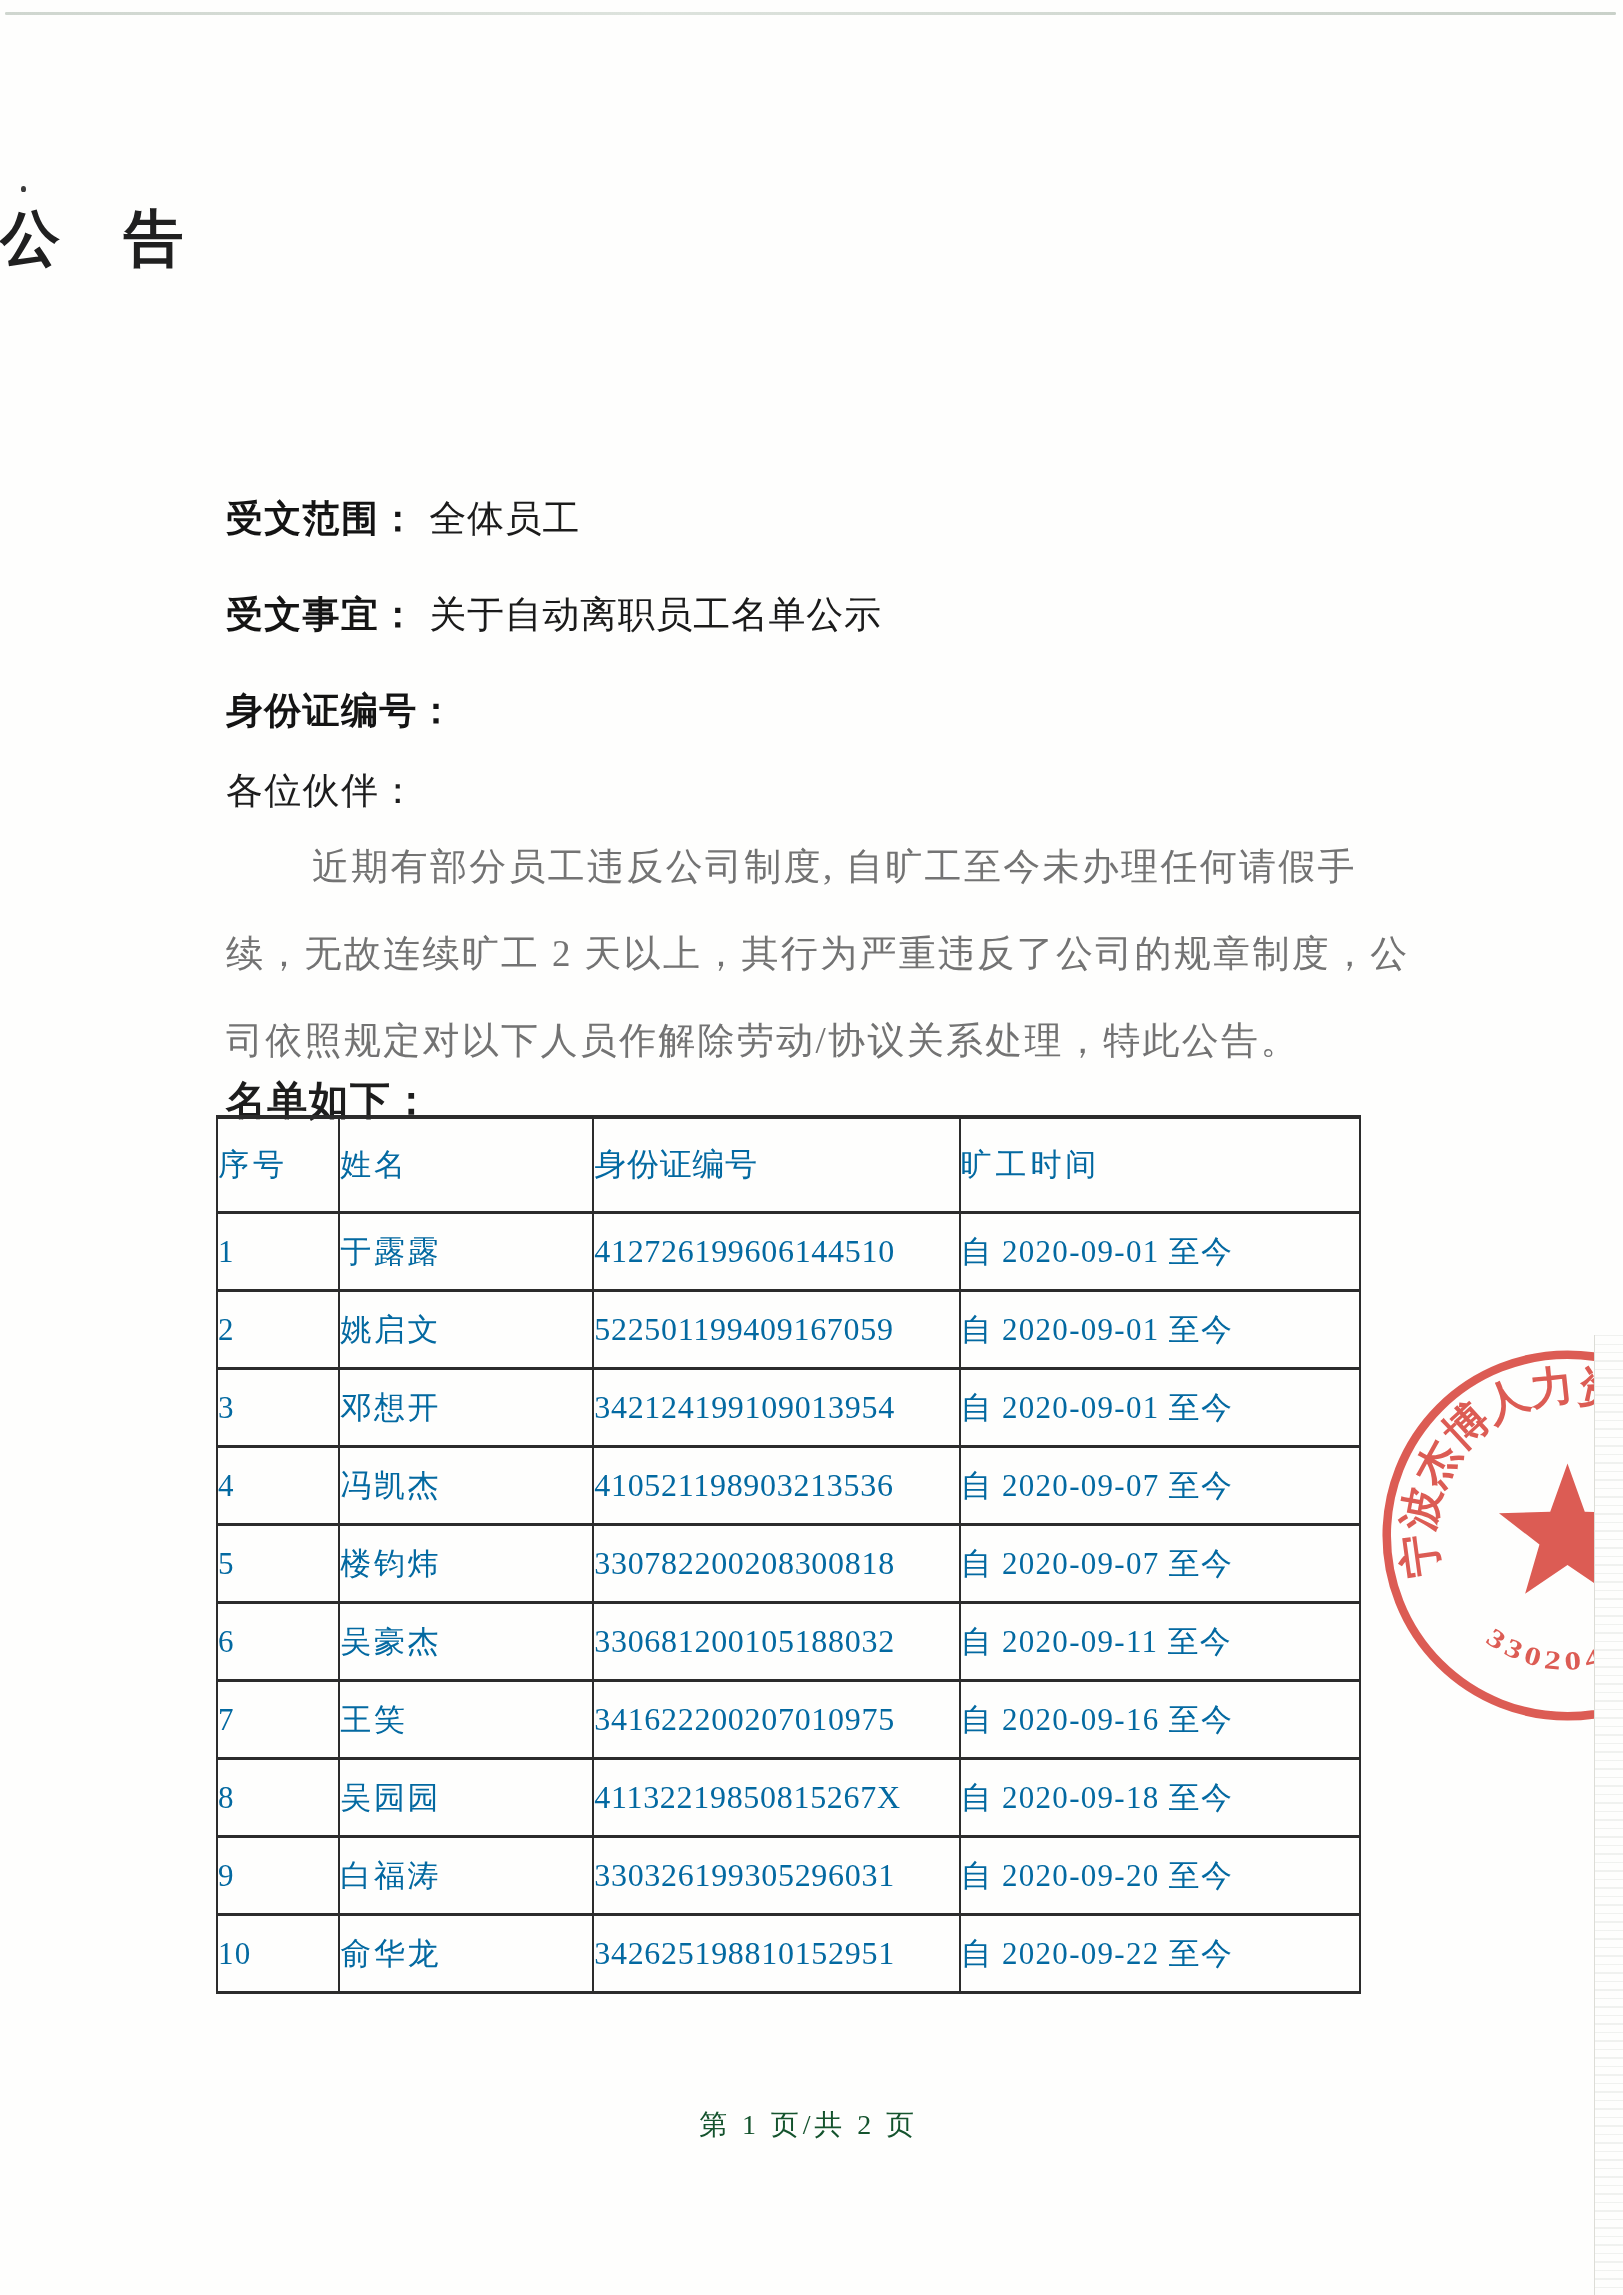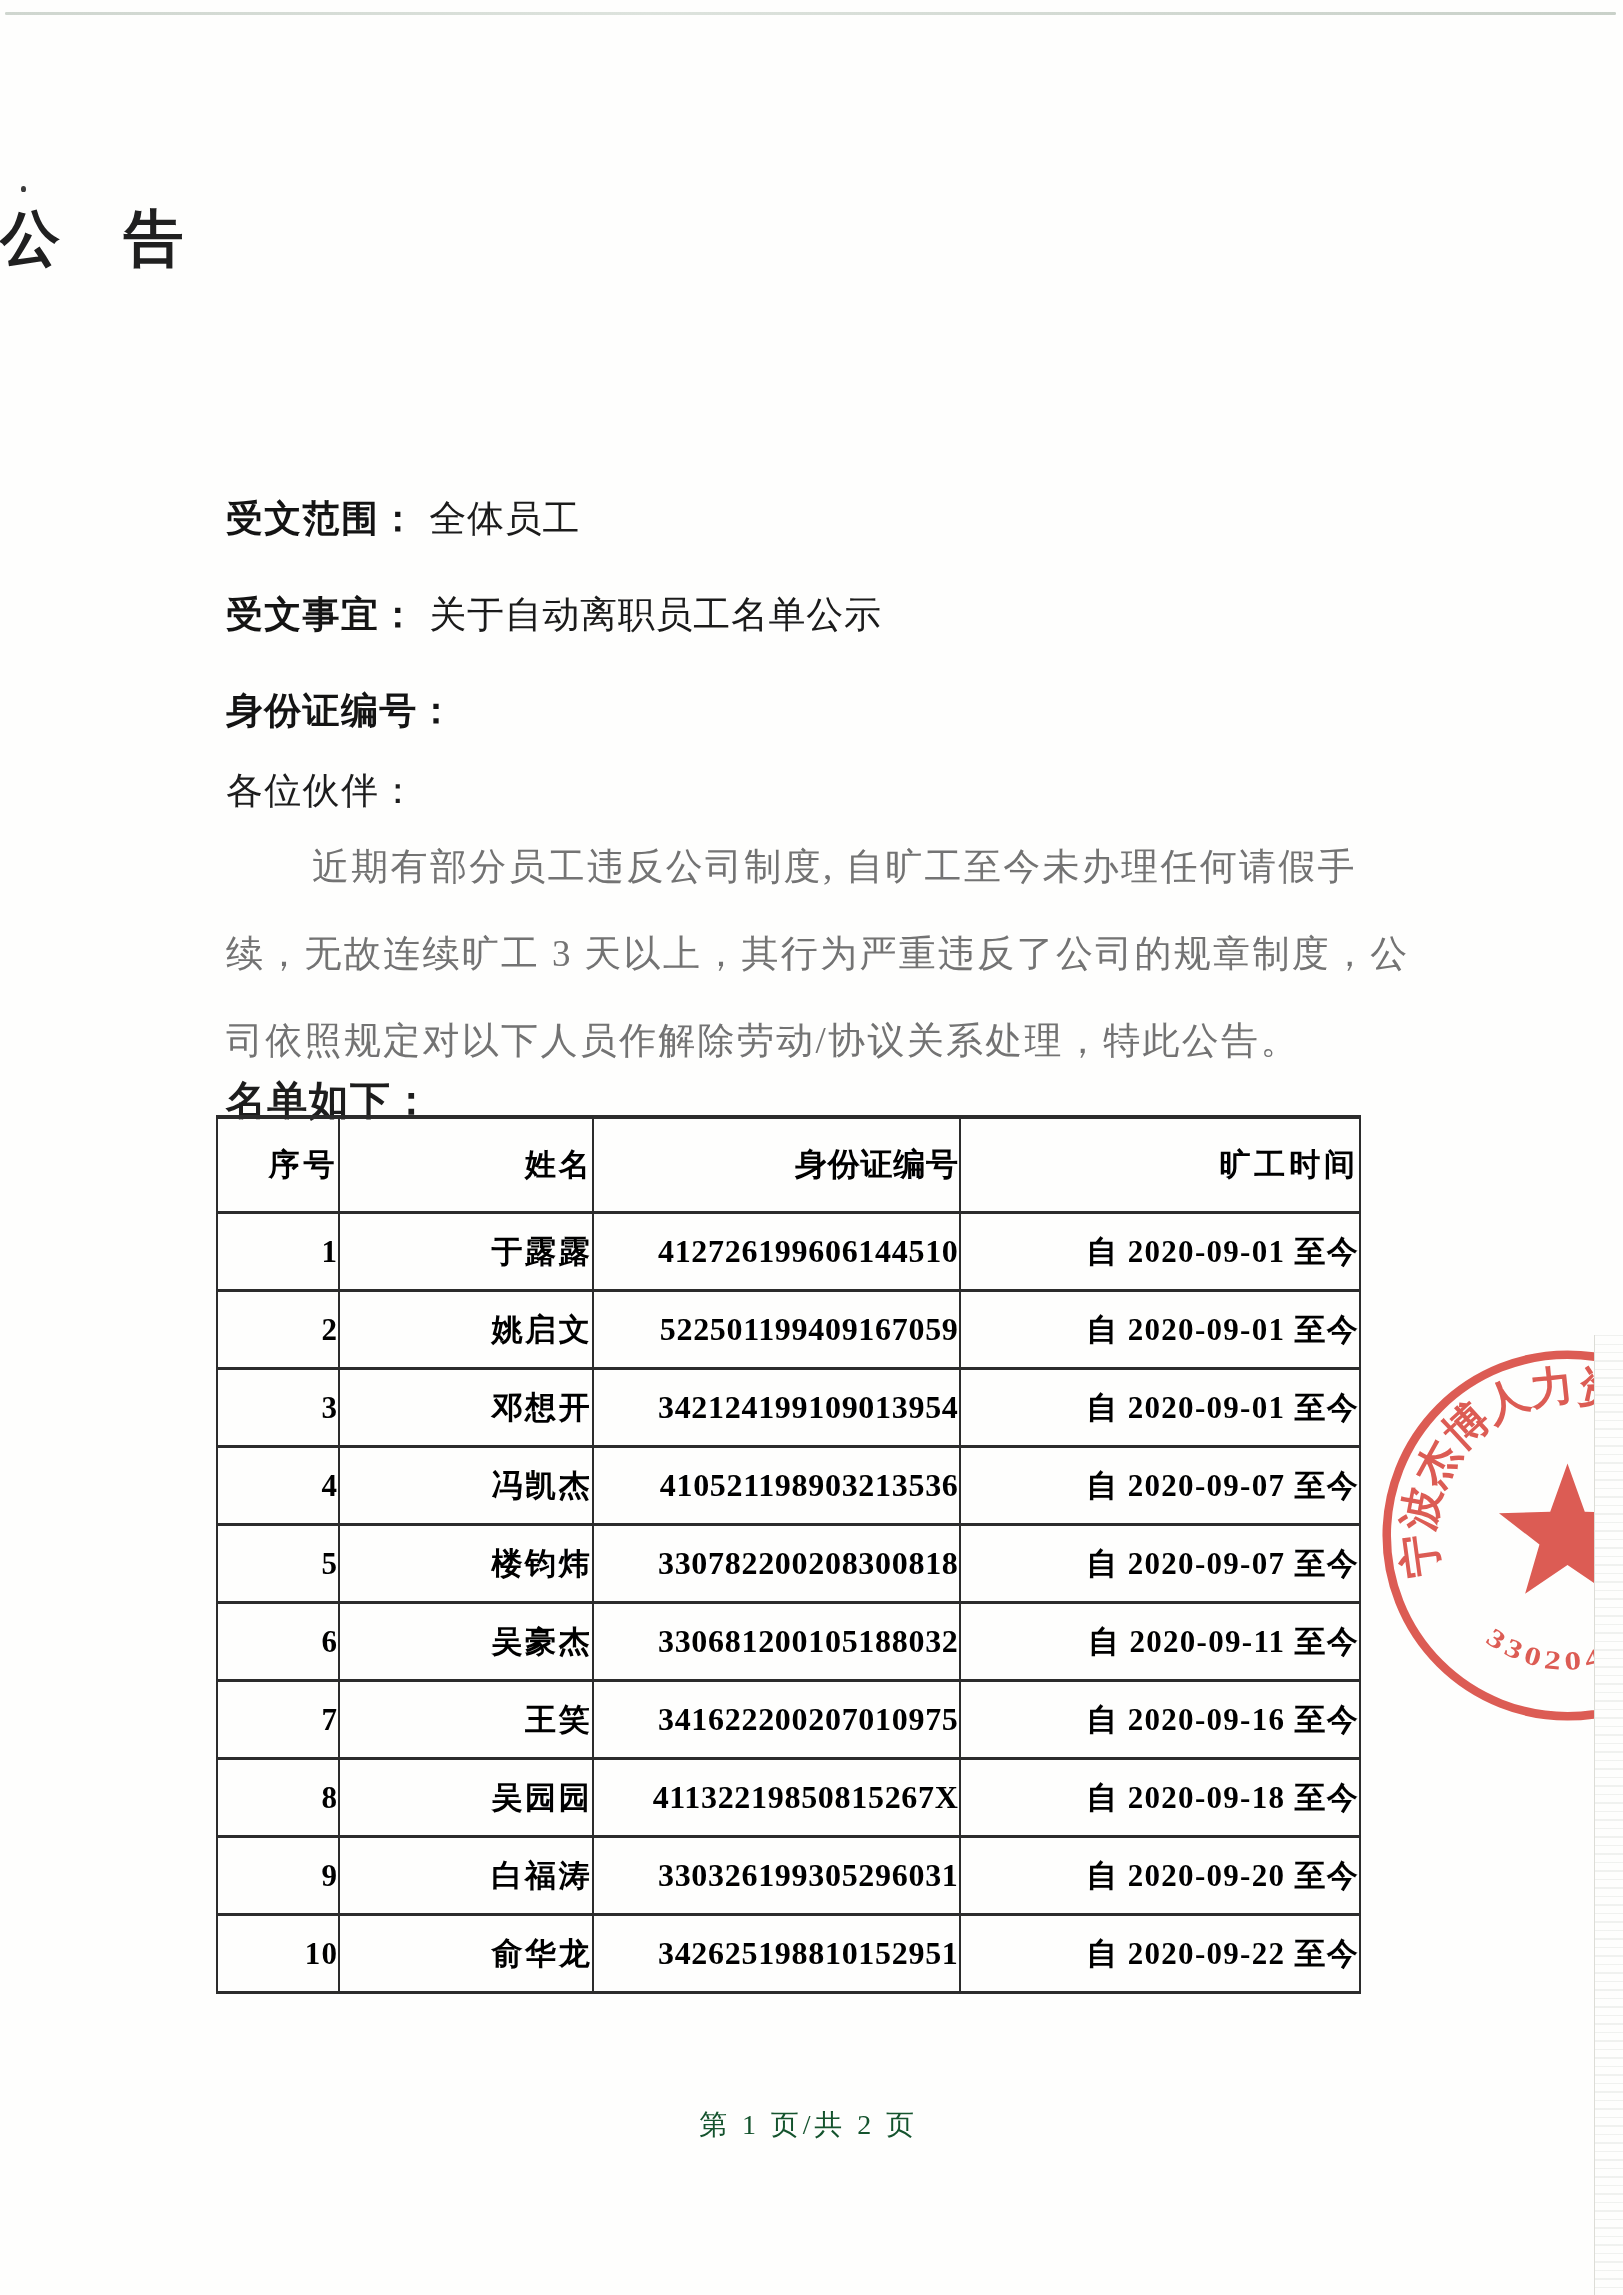--- a/index.html
+++ b/index.html
@@ -38,21 +38,21 @@
   .b2{left:226px;top:929px}
   .b3{left:226px;top:1016px}
 
   .list-label{position:absolute;left:226px;top:1073px;font-size:40px;font-weight:700;letter-spacing:1.3px;text-align:right;}
 
   
   .roster{position:absolute;left:216px;top:1115px;width:1145px;
     border-collapse:collapse;table-layout:fixed;}
   .roster th,.roster td{
     border:2px solid #2c2c2c;border-top-width:3.3px;border-bottom-width:3.3px;
-    text-align:right;vertical-align:middle;font-weight:700;color:#000000;
+    text-align:left;vertical-align:middle;font-weight:400;color:#0369a1;
     padding:0;overflow:hidden;}
   .roster thead th{height:92px;font-size:31px;letter-spacing:3.9px;border-top-width:4.6px;}
   .roster td{height:75px;font-size:31px;letter-spacing:1.3px;}
   .roster .col0{width:10.6%;}
   .roster .col1{width:22.2%;letter-spacing:2.6px;}
   .roster .col2{width:32.1%;font-size:32px;letter-spacing:0.7px;}
   .roster .col3{width:35.1%;}
 
   
   .page-footer{position:absolute;top:2106px;left:8px;width:1577px;text-align:center;
@@ -79,21 +79,21 @@
   <div class="meta-line m2">
     <span class="meta-label">受文范围：</span><span class="meta-value">全体员工</span>
   </div>
   <div class="meta-line m4">
     <span class="meta-label">身份证编号：</span><span class="meta-value"></span>
   </div>
 
   <div class="salutation">各位伙伴：</div>
 
   <div class="body-line b1">近期有部分员工违反公司制度, 自旷工至今未办理任何请假手</div>
-  <div class="body-line b2">续，无故连续旷工 3 天以上，其行为严重违反了公司的规章制度，公</div>
+  <div class="body-line b2">续，无故连续旷工 2 天以上，其行为严重违反了公司的规章制度，公</div>
   <div class="body-line b3">司依照规定对以下人员作解除劳动/协议关系处理，特此公告。</div>
 
   <div class="list-label">名单如下：</div>
 
   <table class="roster">
     <thead>
       <tr>
         <th class="col0">序号</th>
         <th class="col1">姓名</th>
         <th class="col2">身份证编号</th>

